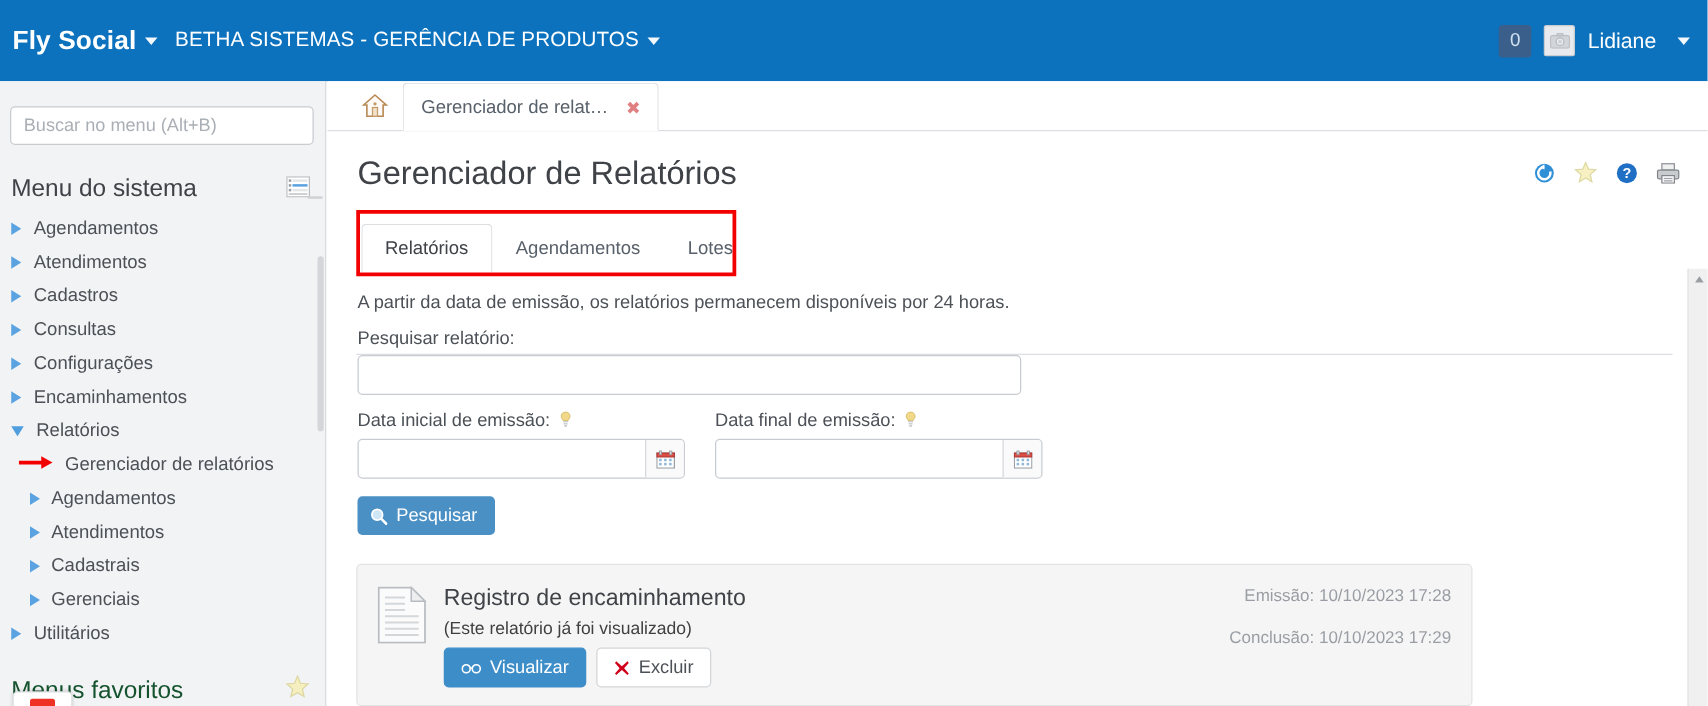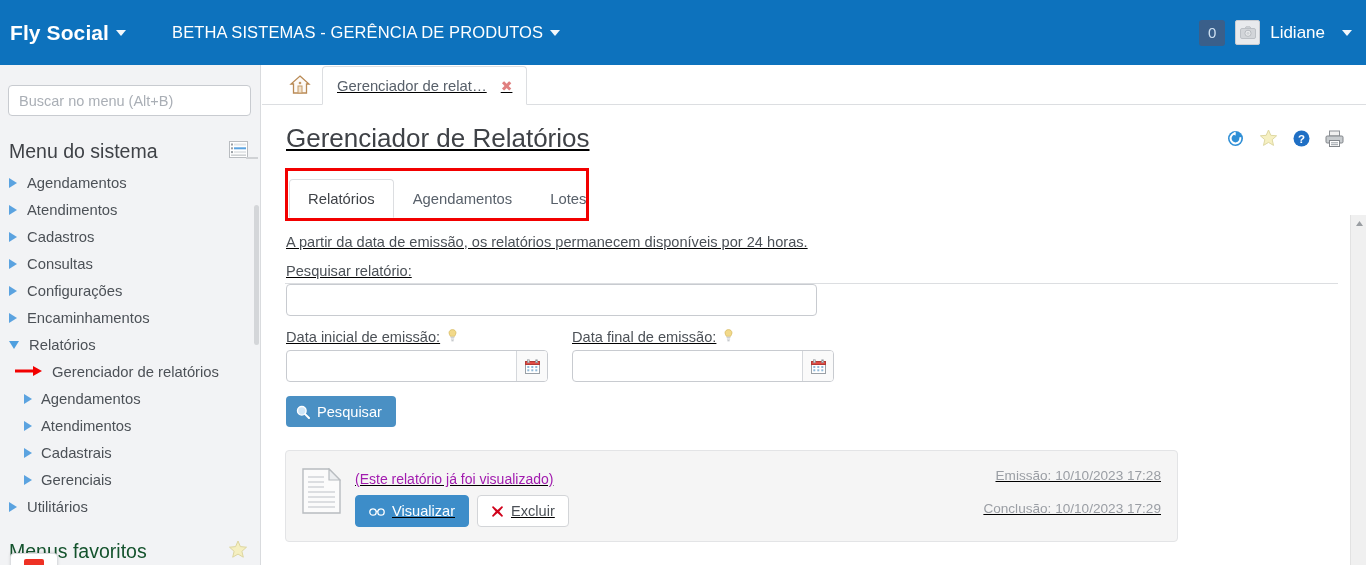--- a/index.html
+++ b/index.html
@@ -9,21 +9,21 @@
     overflow: hidden;
     font-family: "Liberation Sans", sans-serif;
     background: #ffffff;
   }
 
   
   .topbar {
     position: absolute; left: 0; top: 0;
     width: 1366px; height: 65px;
     background: #0d72bd;
-    display: flex; align-items: center; gap: 32px;
+    display: flex; align-items: center;
   }
   .brand {
     color: #ffffff;
     font-size: 21px;
     font-weight: bold;
     margin-left: 10px;
     letter-spacing: .1px;
   }
   .caret-down {
     display: inline-block;
@@ -165,21 +165,20 @@
     background: #ee3124;
     border-radius: 2px;
   }
 
   
   .content {
     position: absolute;
     left: 262px; top: 65px;
     width: 1104px; height: 500px;
     background: #ffffff;
-    text-decoration: underline;
   }
   .tabstrip {
     position: relative;
     height: 40px;
     border-bottom: 1px solid #dcdee1;
     display: flex; align-items: flex-end;
     padding-left: 16px;
   }
   .home-tab {
     width: 44px; height: 39px;
@@ -334,21 +333,21 @@
     background: #f5f5f5;
     border: 1px solid #e3e4e6;
     border-radius: 4px;
     display: flex;
     padding: 15px 16px 14px 16px;
     position: relative;
   }
   .card-doc-icon { margin-right: 14px; margin-top: 2px; }
   .card-main { flex: 1; }
   .card-title { font-size: 18.5px; color: #3f4247; }
-  .card-sub { font-size: 14px; color: #a21caf; margin-top: 5px; }
+  .card-sub { font-size: 14px; color: #404040; margin-top: 5px; }
   .card-btns { margin-top: 8px; display: flex; gap: 8px; }
   .btn-view {
     background: #3d8dc9;
     border: 1px solid #3d8dc9;
     border-radius: 4px;
     color: #ffffff;
     font-size: 14.6px;
     height: 32px;
     padding: 0 13px;
     display: inline-flex; align-items: center; gap: 7px;
@@ -664,20 +663,21 @@
               <line x1="6" y1="9" x2="22" y2="9"></line>
               <line x1="6" y1="14" x2="22" y2="14"></line>
               <line x1="6" y1="19" x2="22" y2="19"></line>
               <line x1="6" y1="24" x2="33" y2="24"></line>
               <line x1="6" y1="29" x2="33" y2="29"></line>
               <line x1="6" y1="34" x2="33" y2="34"></line>
               <line x1="6" y1="39" x2="33" y2="39"></line>
             </g>
           </svg></span>
         <div class="card-main">
+          <div class="card-title">Registro de encaminhamento</div>
           <div class="card-sub">(Este relatório já foi visualizado)</div>
           <div class="card-btns">
             <button class="btn-view">
               <svg width="16" height="11" viewBox="0 0 16 11">
                 <circle cx="4" cy="6" r="3.2" fill="none" stroke="#ffffff" stroke-width="1.3"></circle>
                 <circle cx="12" cy="6" r="3.2" fill="none" stroke="#ffffff" stroke-width="1.3"></circle>
                 <line x1="7.2" y1="5.4" x2="8.8" y2="5.4" stroke="#ffffff" stroke-width="1.3"></line>
               </svg>
               <span>Visualizar</span>
             </button>

